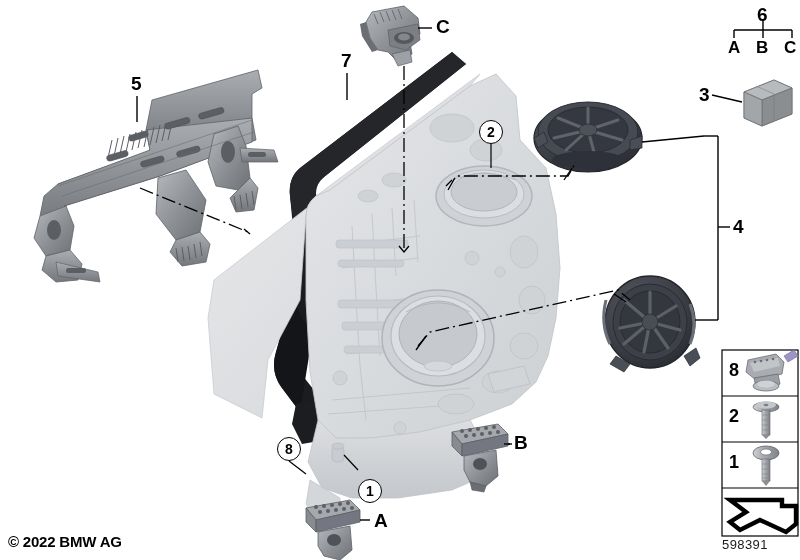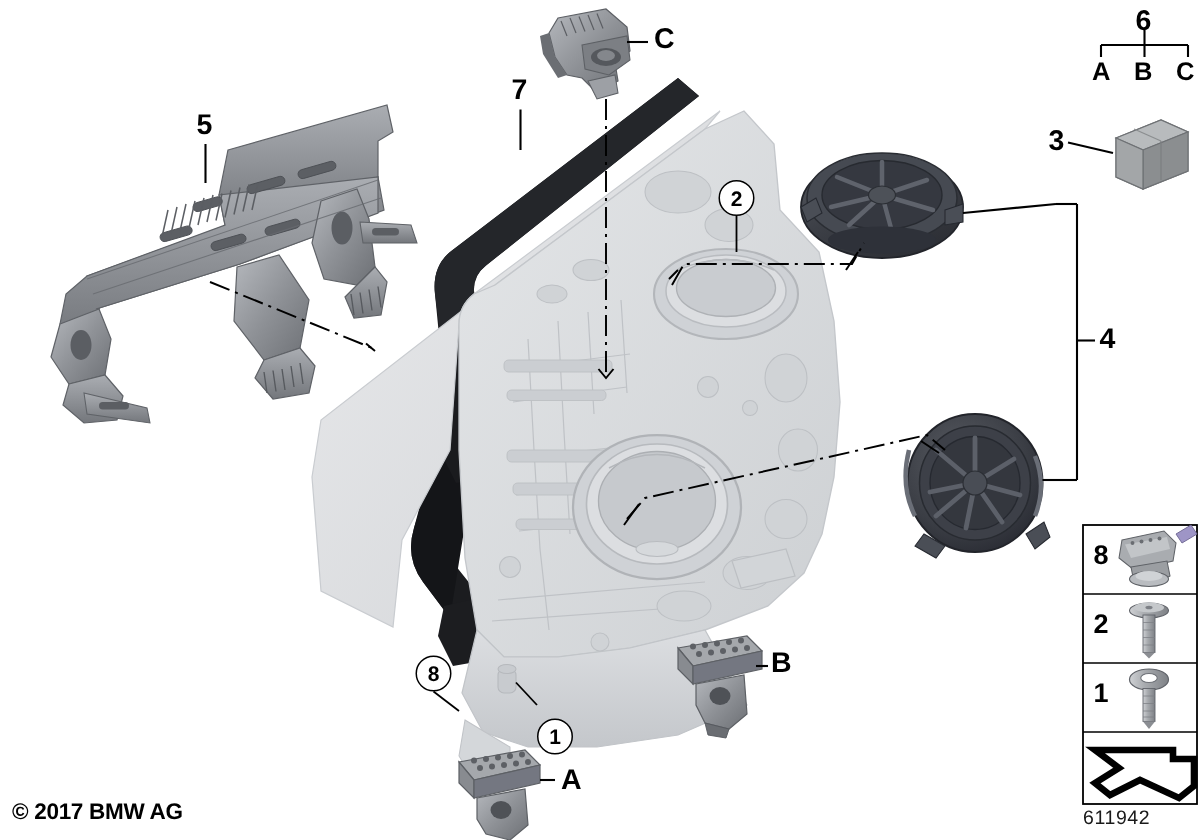--- a/index.html
+++ b/index.html
@@ -529,16 +529,16 @@
   <div class="callout" style="left:374px; top:511px;">A</div>
 
   <div class="circle-callout" style="left:479px; top:120px;">2</div>
   <div class="circle-callout" style="left:277px; top:437px;">8</div>
   <div class="circle-callout" style="left:358px; top:479px;">1</div>
 
   <div class="legend-cell-num" style="left:729px; top:360px;">8</div>
   <div class="legend-cell-num" style="left:729px; top:406px;">2</div>
   <div class="legend-cell-num" style="left:729px; top:452px;">1</div>
 
-  <div id="copyright">© 2017 BMW AG</div>
-  <div id="diagram-id">611942</div>
+  <div id="copyright">© 2022 BMW AG</div>
+  <div id="diagram-id">598391</div>
 
 </div>
 
 </body></html>

